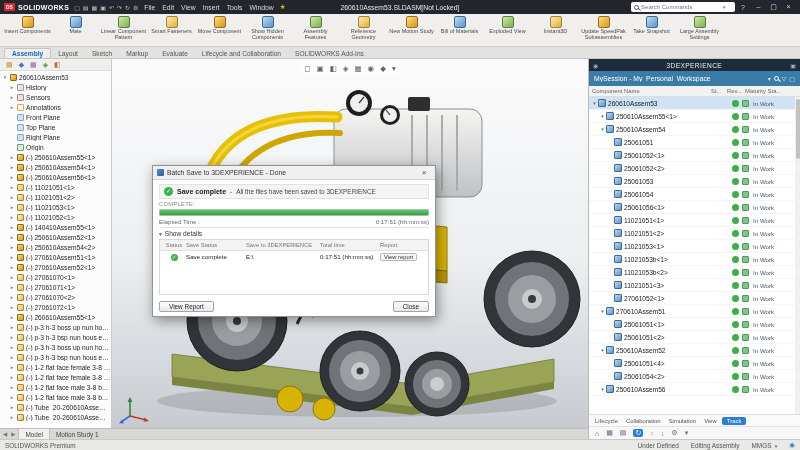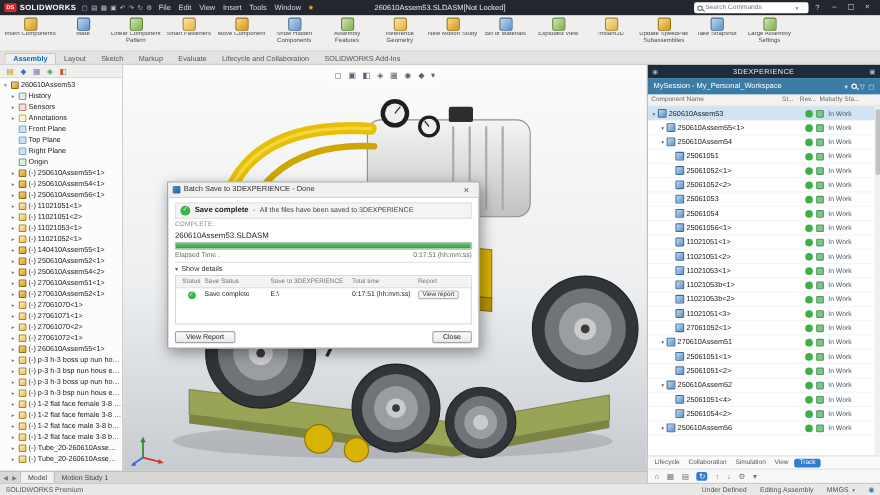--- a/index.html
+++ b/index.html
@@ -526,21 +526,20 @@
         <span id="dlg-close">×</span>
       </div>
       <div id="dlg-body">
         <div id="dlg-banner">
           <span class="chk-circle">✓</span>
           <span class="b-strong">Save complete</span>
           <span class="b-msg">-</span>
           <span class="b-msg">All the files have been saved to 3DEXPERIENCE</span>
         </div>
         <div class="lbl-sm">COMPLETE:</div>
-        <div class="file-name">260610Assem53.SLDASM</div>
         <div id="dlg-progress">
             <div class="fill"></div>
           </div>
         <div class="elapsed-row">
           <span>Elapsed Time :</span>
           <span>0:17:51 (hh:mm:ss)</span>
         </div>
         <div class="details-row">
           <span class="caret">▾</span>
           <span>Show details</span>

